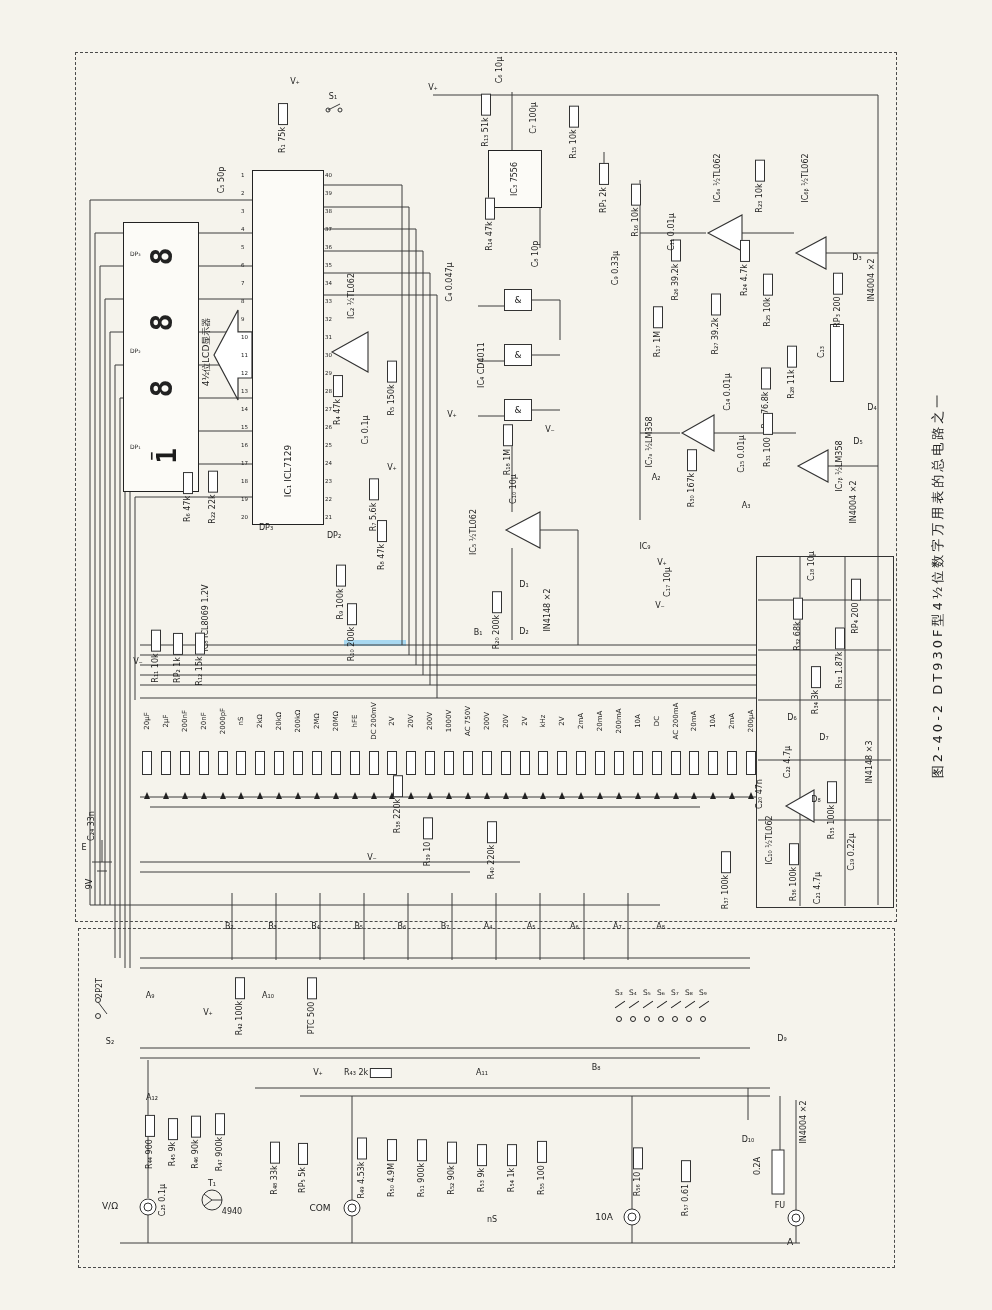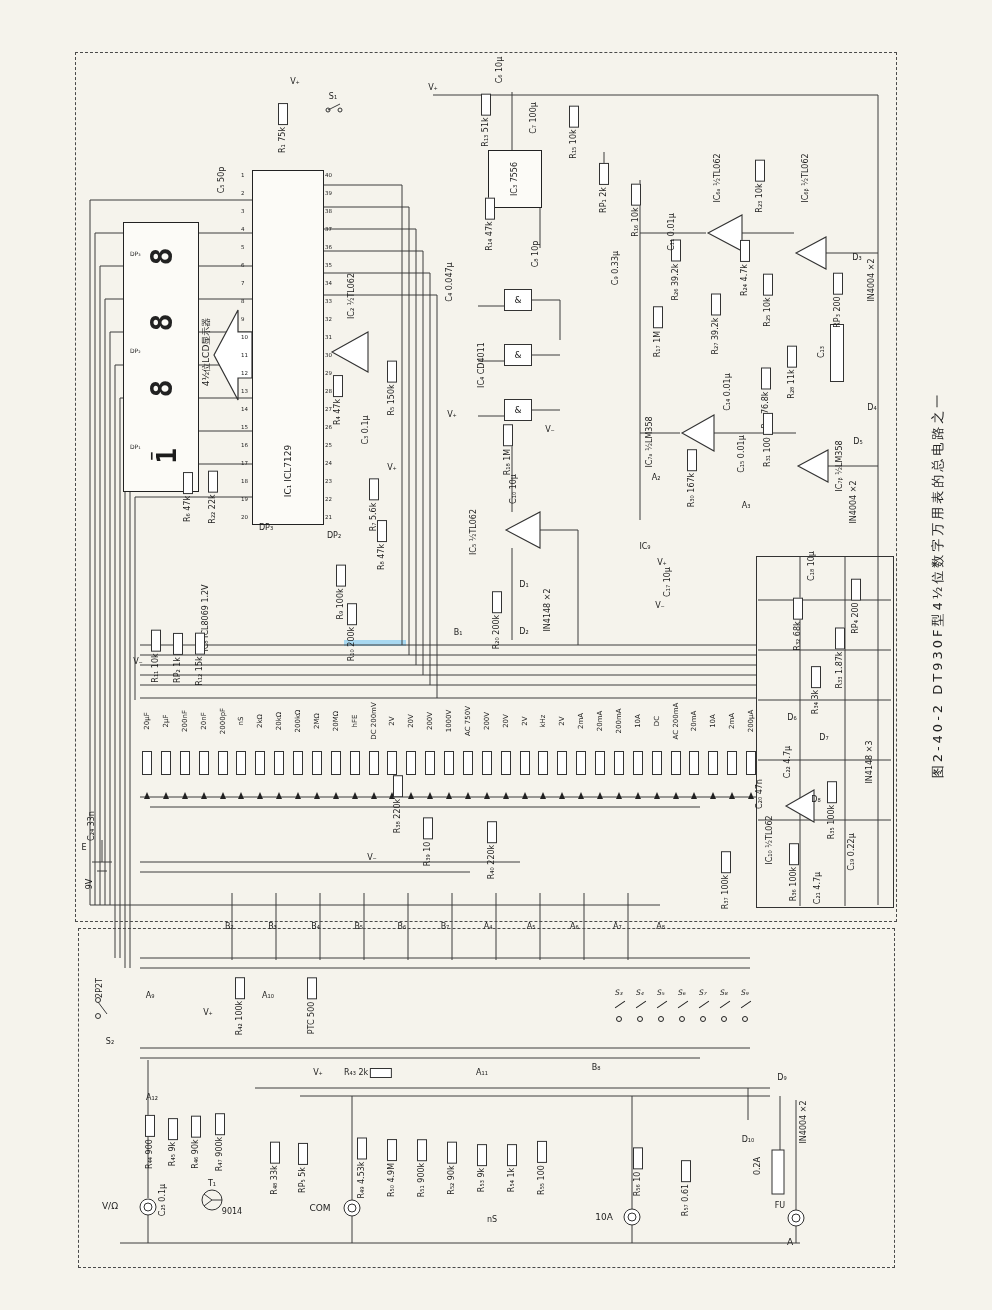--- a/index.html
+++ b/index.html
@@ -22,21 +22,21 @@
   .halfcell .one{font-size:26px;}
   .halfcell .minus{font-size:14px;}
   .dpcol{position:absolute;display:flex;flex-direction:column;justify-content:space-between;font-size:6px;z-index:3;}
   .caption{position:absolute;transform:translate(-50%,-50%) rotate(-90deg);font-size:13px;letter-spacing:3px;color:#222;white-space:nowrap;z-index:3;}
   .rrow{position:absolute;display:flex;justify-content:space-between;z-index:3;}
   .rcell{position:relative;width:14px;height:104px;}
   .rcell .lbl{position:absolute;top:26px;left:50%;transform:translate(-50%,-50%) rotate(-90deg);font-size:7px;white-space:nowrap;}
   .rcell .bx{position:absolute;left:50%;top:56px;transform:translateX(-50%);width:8px;height:22px;border:1px solid #333;background:#fff;}
   .rcell::after{content:"";position:absolute;left:50%;bottom:0;transform:translateX(-50%);width:0;height:0;border-left:3.5px solid transparent;border-right:3.5px solid transparent;border-bottom:7px solid #222;}
   .linkrow{position:absolute;display:flex;justify-content:space-between;font-size:8px;z-index:3;}
-  .srow{position:absolute;display:flex;justify-content:space-between;z-index:3;font-style:italic;}
+  .srow{position:absolute;display:flex;z-index:3;}
   .scell{position:relative;width:14px;height:42px;font-size:7.5px;text-align:center;}
   .scell::after{content:"";position:absolute;left:2px;top:16px;width:12px;border-top:1.5px solid #222;transform:rotate(-35deg);}
   .scell::before{content:"";position:absolute;left:4px;top:28px;width:4px;height:4px;border:1px solid #222;border-radius:50%;}
   .gate{position:absolute;width:26px;height:20px;border:1px solid #333;background:#fff;display:flex;align-items:center;justify-content:center;font-size:9px;transform:translate(-50%,-50%);z-index:3;}
   .term{position:absolute;width:15px;height:15px;border:1.5px solid #333;border-radius:50%;transform:translate(-50%,-50%);background:#fff;z-index:3;}
   .term::after{content:"";position:absolute;inset:3px;border:1px solid #333;border-radius:50%;}
 </style>
 </head>
 <body>
 
@@ -309,21 +309,21 @@
 
   <div class="p v res" style="left:508px;top:450px">R₁₈ 1M</div>
   <div class="p" style="left:550px;top:430px">V₋</div>
   <div class="p" style="left:452px;top:415px">V₊</div>
   <div class="p v" style="left:514px;top:489px">C₁₀ 10μ</div>
   <div class="p v" style="left:474px;top:532px">IC₅ ½TL062</div>
   <div class="p" style="left:524px;top:585px">D₁</div>
   <div class="p" style="left:524px;top:632px">D₂</div>
   <div class="p v" style="left:548px;top:610px">IN4148 ×2</div>
   <div class="p v res" style="left:497px;top:620px">R₂₀ 200k</div>
-  <div class="p" style="left:458px;top:633px">B₁</div>
+  <div class="p" style="left:478px;top:633px">B₁</div>
 
   <div class="p v" style="left:718px;top:178px">IC₆ₐ ½TL062</div>
   <div class="p v" style="left:806px;top:178px">IC₆ᵦ ½TL062</div>
   <div class="p v res" style="left:760px;top:186px">R₂₃ 10k</div>
   <div class="p v res" style="left:745px;top:268px">R₂₄ 4.7k</div>
   <div class="p v res" style="left:768px;top:300px">R₂₅ 10k</div>
   <div class="p v res" style="left:838px;top:300px">RP₃ 200</div>
   <div class="p" style="left:857px;top:258px">D₃</div>
   <div class="p v" style="left:872px;top:280px">IN4004 ×2</div>
   <div class="p v res" style="left:676px;top:270px">R₂₆ 39.2k</div>
@@ -539,21 +539,21 @@
       <div class="scell"><span>S₅</span></div>
       <div class="scell"><span>S₆</span></div>
       <div class="scell"><span>S₇</span></div>
       <div class="scell"><span>S₈</span></div>
       <div class="scell"><span>S₉</span></div>
     </div>
   <div class="p" style="left:596px;top:1068px">B₈</div>
   <div class="p" style="left:318px;top:1073px">V₊</div>
   <div class="p res" style="left:368px;top:1073px">R₄₃ 2k</div>
   <div class="p" style="left:482px;top:1073px">A₁₁</div>
-  <div class="p" style="left:782px;top:1078px">D₉</div>
+  <div class="p" style="left:782px;top:1039px">D₉</div>
   <div class="p v" style="left:804px;top:1122px">IN4004 ×2</div>
   <div class="p" style="left:748px;top:1140px">D₁₀</div>
   <div class="p" style="left:152px;top:1098px">A₁₂</div>
   <div class="p v res" style="left:150px;top:1142px">R₄₄ 900</div>
   <div class="p v res" style="left:173px;top:1142px">R₄₅ 9k</div>
   <div class="p v res" style="left:196px;top:1142px">R₄₆ 90k</div>
   <div class="p v res" style="left:220px;top:1142px">R₄₇ 900k</div>
   <div class="p v res" style="left:275px;top:1168px">R₄₈ 33k</div>
   <div class="p v res" style="left:303px;top:1168px">RP₅ 5k</div>
   <div class="p v res" style="left:362px;top:1168px">R₄₉ 4.53k</div>
@@ -561,21 +561,21 @@
   <div class="p v res" style="left:422px;top:1168px">R₅₁ 900k</div>
   <div class="p v res" style="left:452px;top:1168px">R₅₂ 90k</div>
   <div class="p v res" style="left:482px;top:1168px">R₅₃ 9k</div>
   <div class="p v res" style="left:512px;top:1168px">R₅₄ 1k</div>
   <div class="p v res" style="left:542px;top:1168px">R₅₅ 100</div>
   <div class="p v res" style="left:638px;top:1172px">R₅₆ 10</div>
   <div class="p v res" style="left:686px;top:1188px">R₅₇ 0.61</div>
   <div class="p" style="left:780px;top:1206px">FU</div>
   <div class="p v" style="left:758px;top:1166px">0.2A</div>
   <div class="p" style="left:212px;top:1184px">T₁</div>
-  <div class="p" style="left:232px;top:1212px">9014</div>
+  <div class="p" style="left:232px;top:1212px">4940</div>
   <div class="p v" style="left:163px;top:1200px">C₂₅ 0.1μ</div>
   <div class="p" style="left:492px;top:1220px">nS</div>
 
   <div class="term" style="left:148px;top:1207px"></div>
   <div class="p" style="left:110px;top:1206px;font-size:9px">V/Ω</div>
   <div class="term" style="left:352px;top:1208px"></div>
   <div class="p" style="left:320px;top:1208px;font-size:9px">COM</div>
   <div class="term" style="left:632px;top:1217px"></div>
   <div class="p" style="left:604px;top:1217px;font-size:9px">10A</div>
   <div class="term" style="left:796px;top:1218px"></div>

